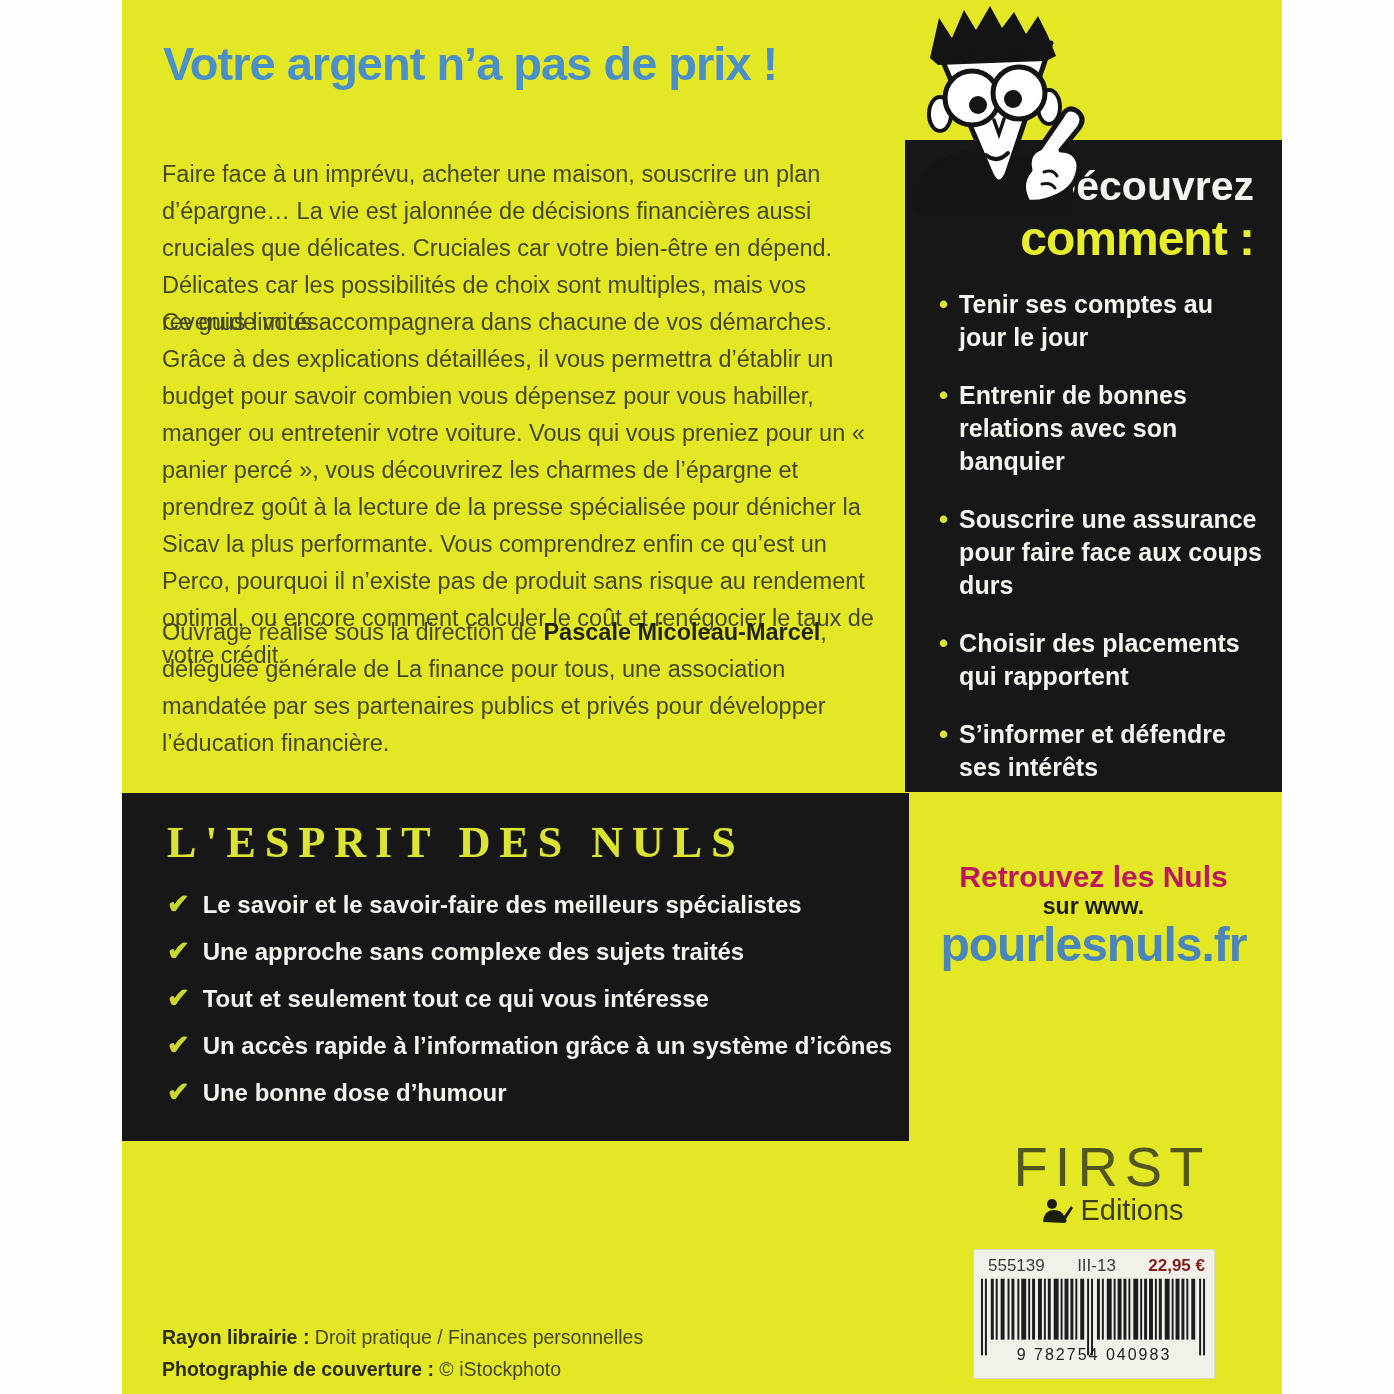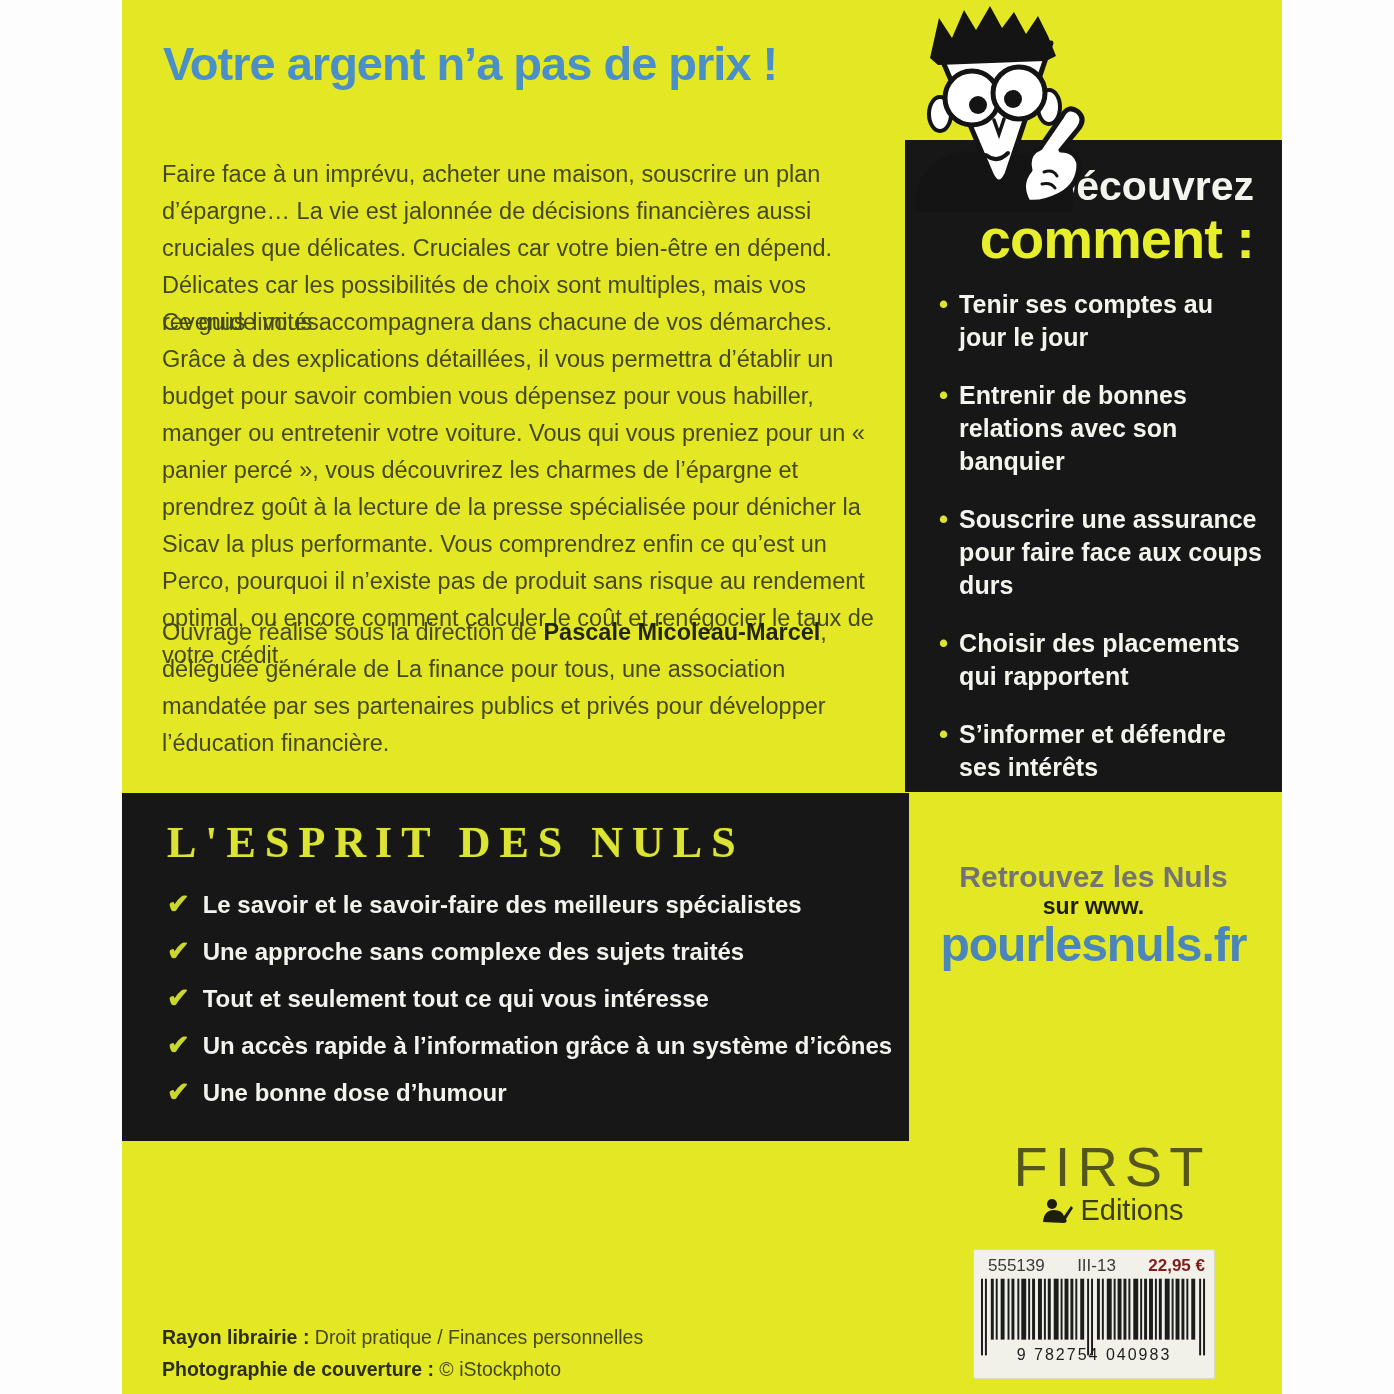--- a/index.html
+++ b/index.html
@@ -23,32 +23,32 @@
     text-shadow:1px 1px 0 #171717, 0 0 1px #9aa315;}
   .esprit-list{position:absolute;left:45px;top:96px;margin:0;padding:0;list-style:none;}
   .esprit-list li{display:flex;gap:13px;align-items:flex-start;margin-bottom:15px;
     font-size:24px;line-height:32px;font-weight:bold;color:#f3f3ee;}
   .check{color:#c9d72e;font-size:27px;line-height:30px;}
 
   
   .sidebar{position:absolute;left:783px;top:140px;width:377px;height:652px;background:#171717;}
   .sb-head{position:absolute;top:24px;right:28px;text-align:right;}
   .sb-head .l1{font-size:41px;font-weight:bold;color:#f4f4ef;line-height:44px;}
-  .sb-head .l2{font-size:56px;font-weight:bold;color:#e7ee2c;line-height:62px;letter-spacing:-1px;}
+  .sb-head .l2{font-size:48px;font-weight:bold;color:#e7ee2c;line-height:62px;letter-spacing:-1px;}
   .sb-list{position:absolute;left:34px;top:148px;right:16px;margin:0;padding:0;list-style:none;}
   .sb-list li{display:flex;gap:11px;align-items:flex-start;margin-bottom:25px;
     font-size:25px;line-height:33px;font-weight:bold;color:#f4f4ef;}
   .dot{color:#dce433;font-size:26px;line-height:33px;}
 
   
   .dummies{position:absolute;left:788px;top:4px;width:182px;height:208px;}
 
   
   .promo{position:absolute;left:783px;top:860px;width:377px;text-align:center;}
-  .promo .r1{font-size:30px;font-weight:bold;color:#737373;line-height:34px;}
+  .promo .r1{font-size:30px;font-weight:bold;color:#be185d;line-height:34px;}
   .promo .r2{font-size:23px;font-weight:bold;color:#1d1e10;line-height:24px;}
   .promo .site{font-size:48px;font-weight:bold;color:#4a86bb;line-height:54px;letter-spacing:-1px;}
 
   
   .publisher{position:absolute;left:800px;top:1138px;width:380px;text-align:center;}
   .first{font-size:56px;color:#53561f;letter-spacing:7px;font-weight:400;line-height:58px;}
   .editions{display:flex;justify-content:center;align-items:center;gap:6px;margin-top:-2px;
     font-size:29px;color:#3c3e16;}
   .writer-icon{display:inline-block;}
 

